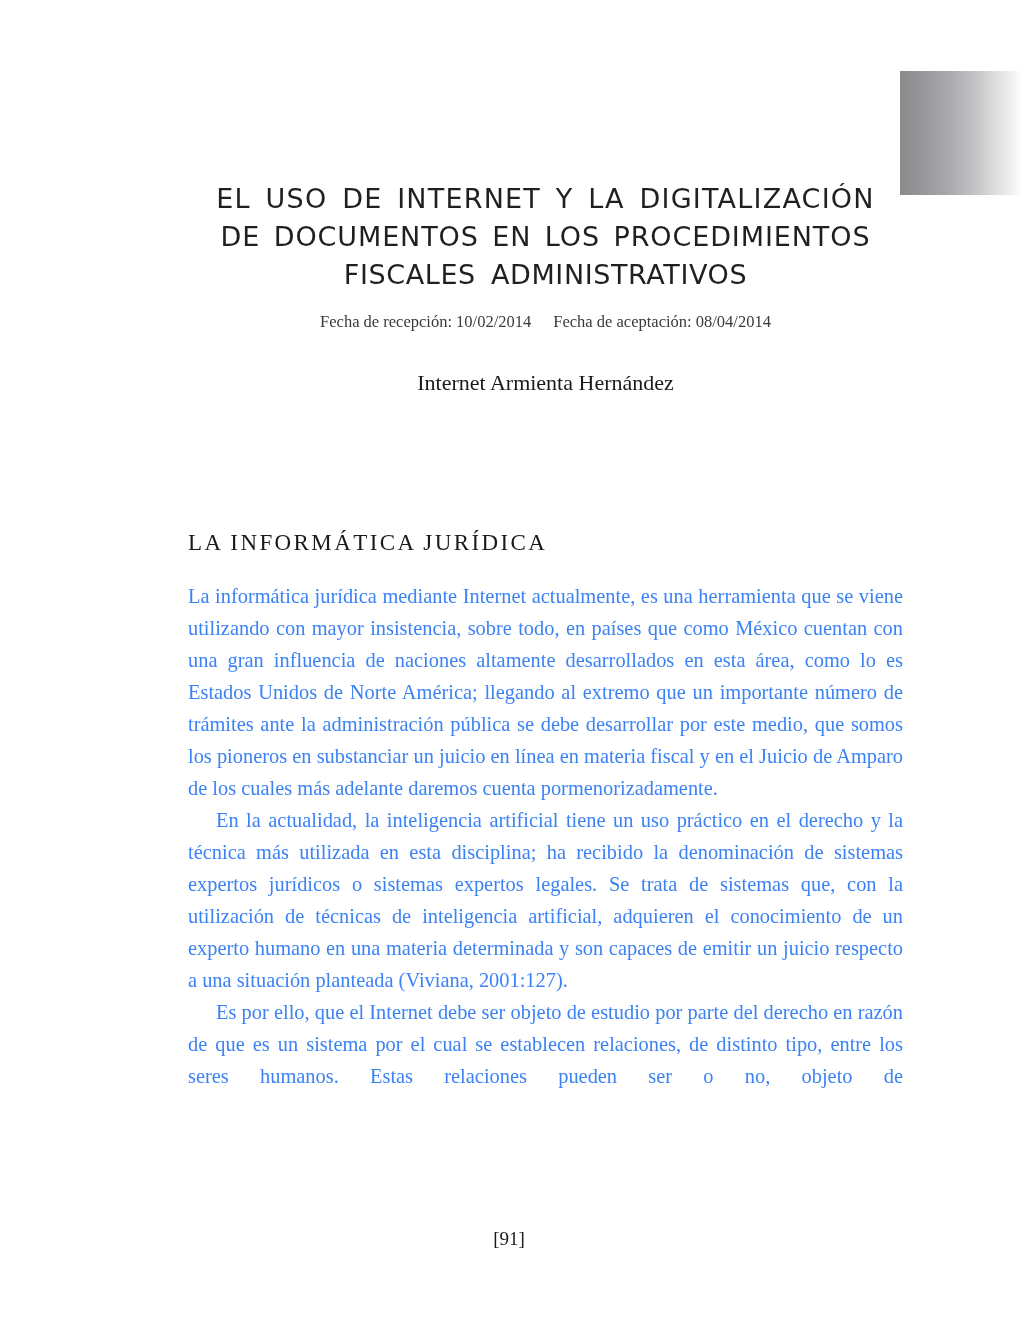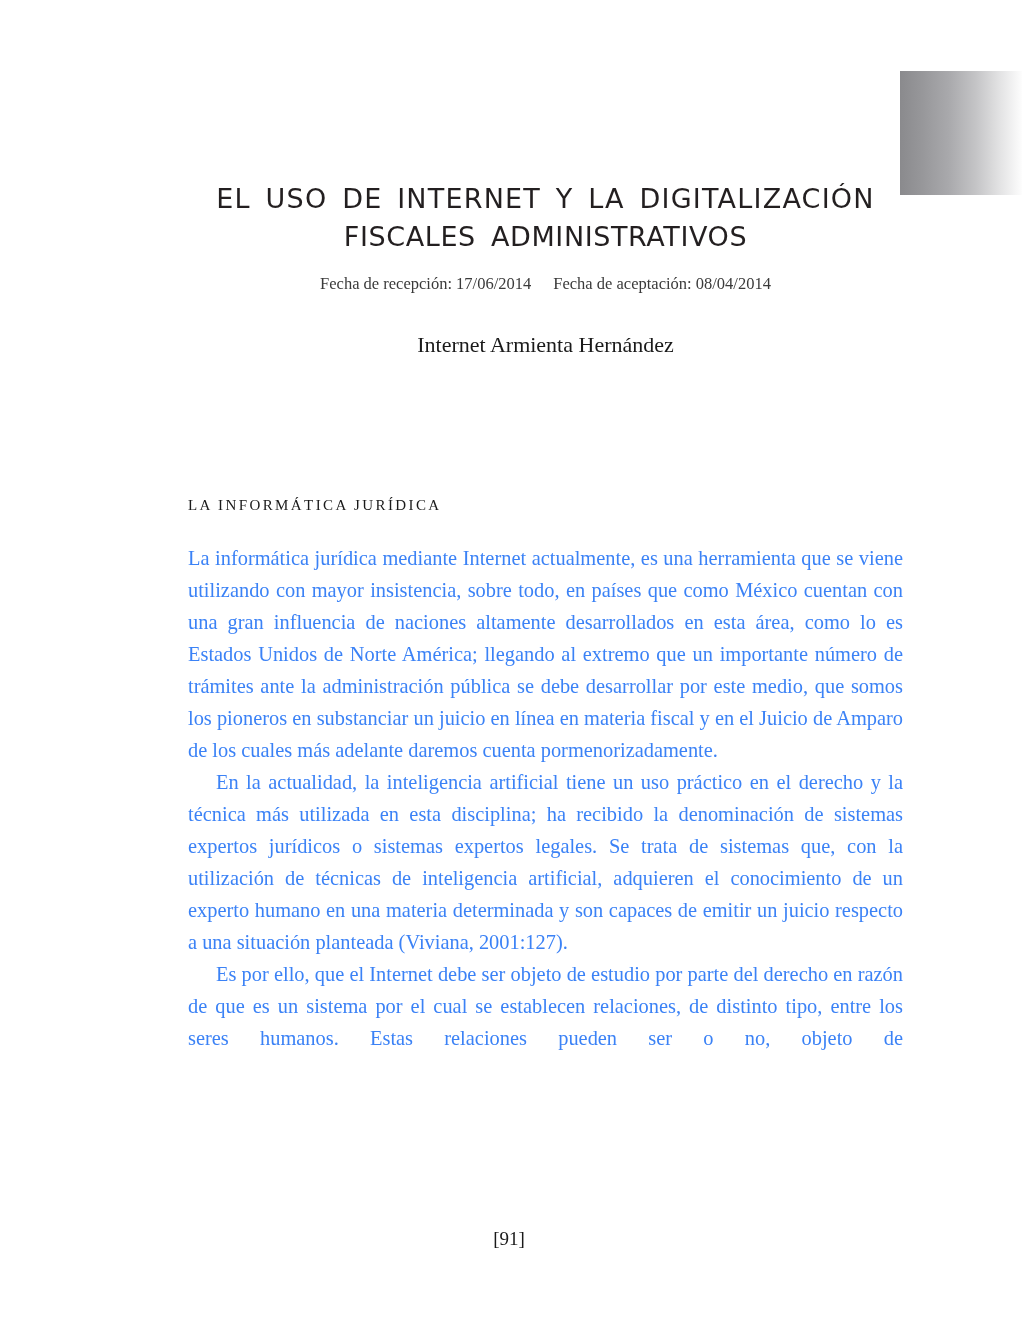--- a/index.html
+++ b/index.html
@@ -90,21 +90,21 @@
     text-align: center;
     font-size: 22px;
     line-height: 28px;
     color: #1a1a1a;
   }
 
   
   .section-heading {
     margin: 0;
     padding-top: 134px;
-    font-size: 15px;
+    font-size: 23px;
     font-weight: 400;
     line-height: 24px;
     letter-spacing: 2.4px;
     color: #1a1a1a;
     text-transform: uppercase;
     font-variant: small-caps;
     text-align: left;
   }
 
   
@@ -150,25 +150,26 @@
 <body>
 
 <div id="page">
 
   <div id="thumb-tab"></div>
 
   <div id="content">
 
     <h1 class="doc-title">
       <span class="tline stretch1">EL USO DE INTERNET Y LA DIGITALIZACIÓN</span>
+      <span class="tline stretch2">DE DOCUMENTOS EN LOS PROCEDIMIENTOS</span>
       <span class="tline stretch3">FISCALES ADMINISTRATIVOS</span>
     </h1>
 
     <p class="dates-line">
-      <span>Fecha de recepción: 17/06/2014</span><span class="date-gap"></span><span>Fecha de aceptación: 08/04/2014</span>
+      <span>Fecha de recepción: 10/02/2014</span><span class="date-gap"></span><span>Fecha de aceptación: 08/04/2014</span>
     </p>
 
     <p class="author-line">Internet Armienta Hernández</p>
 
     <h2 class="section-heading">La informática jurídica</h2>
 
     <p class="body-para first">La informática jurídica mediante Internet actualmente, es una herramienta que se viene utilizando con mayor insistencia, sobre todo, en países que como México cuentan con una gran influencia de naciones altamente desarrollados en esta área, como lo es Estados Unidos de Norte América; llegando al extremo que un importante número de trámites ante la administración pública se debe desarrollar por este medio, que somos los pioneros en substanciar un juicio en línea en materia fiscal y en el Juicio de Amparo de los cuales más adelante daremos cuenta pormenorizadamente.</p>
 
     <p class="body-para indented">En la actualidad, la inteligencia artificial tiene un uso práctico en el derecho y la técnica más utilizada en esta disciplina; ha recibido la denominación de sistemas expertos jurídicos o sistemas expertos legales. Se trata de sistemas que, con la utilización de técnicas de inteligencia artificial, adquieren el conocimiento de un experto humano en una materia determinada y son capaces de emitir un juicio respecto a una situación planteada (Viviana, 2001:127).</p>
 

